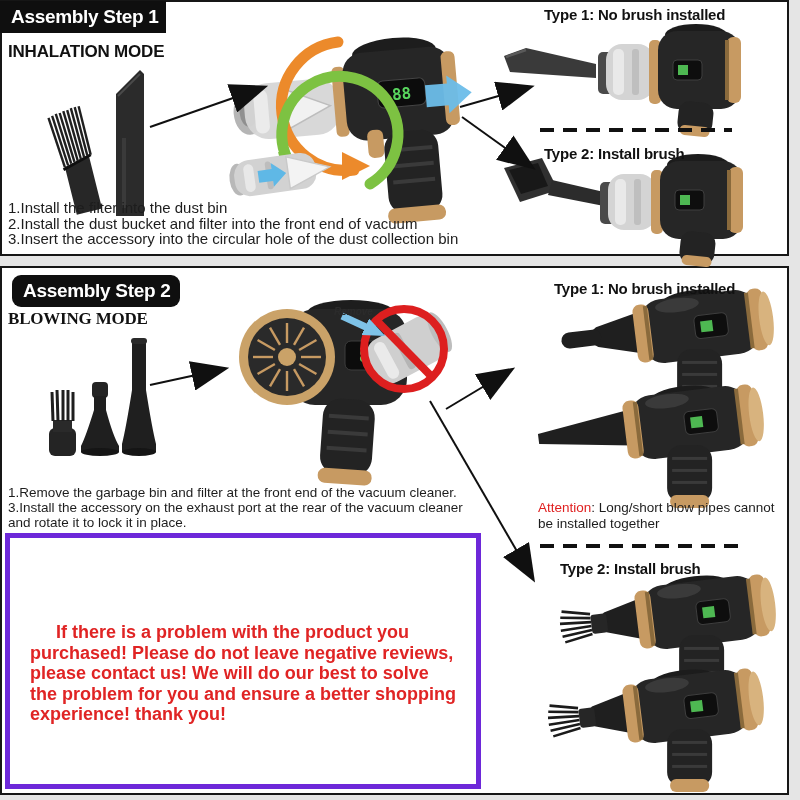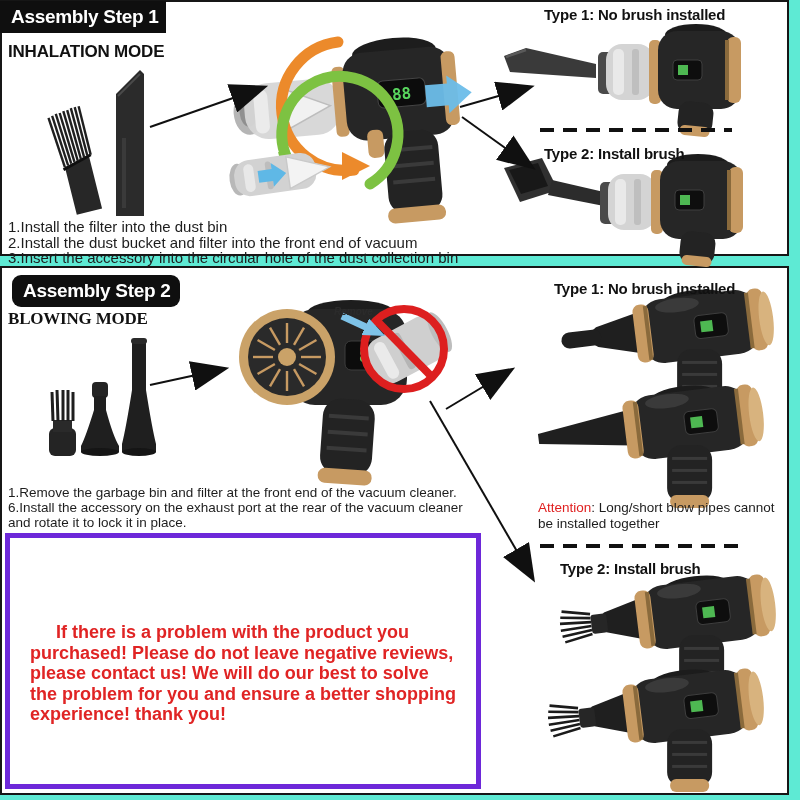--- a/index.html
+++ b/index.html
@@ -1,16 +1,16 @@
 <!DOCTYPE html>
 <html><head>
 <meta charset="utf-8">
 <style>
   html,body{margin:0;padding:0;background:#fff;}
-  .canvas{position:relative;width:800px;height:800px;background:#5eead4;overflow:hidden;
+  .canvas{position:relative;width:800px;height:800px;background:#e5e5e5;overflow:hidden;
           font-family:"Liberation Sans",sans-serif;color:#1c1c1c;}
   .abs{position:absolute;}
   .panel{position:absolute;border:2px solid #161616;background:#fff;box-sizing:border-box;}
   .hdrbox{position:absolute;background:#0f0f0f;color:#fff;display:flex;align-items:center;
           padding-left:11px;box-sizing:border-box;z-index:6;}
   .hdrbox span{font-size:19px;font-weight:bold;letter-spacing:-0.3px;}
   .modelabel{position:absolute;font-size:17px;font-weight:bold;letter-spacing:-0.2px;color:#111;z-index:6;}
   .typelabel{position:absolute;font-size:15px;font-weight:bold;letter-spacing:-0.2px;color:#111;z-index:6;}
   .instructions{position:absolute;z-index:6;color:#1d1d1d;}
   .instructions div{white-space:nowrap;}
@@ -154,21 +154,21 @@
     <g transform="rotate(-8 60 30)">
       <ellipse cx="12" cy="31" rx="9" ry="16" fill="#b8b8b8"></ellipse>
       <rect x="8" y="13" width="82" height="36" rx="15" fill="#d2d2d2"></rect>
       <rect x="18" y="17" width="10" height="28" rx="5" fill="#e8e8e8"></rect>
       <rect x="40" y="17" width="6" height="28" rx="3" fill="#bdbdbd"></rect>
       <polygon points="62,15 104,31 62,47" fill="#f3f3f3" stroke="#c9c9c9" stroke-width="1.4"></polygon>
       <polygon points="32,25 46,25 46,19 60,31 46,43 46,37 32,37" fill="#5fb8e6"></polygon>
     </g>
   </svg>
 
-  <div class="instructions ins1" style="left:8px;top:219px;">
+  <div class="instructions ins1" style="left:8px;top:200px;">
     <div>1.Install the filter into the dust bin</div>
     <div>2.Install the dust bucket and filter into the front end of vacuum</div>
     <div>3.Insert the accessory into the circular hole of the dust collection bin</div>
   </div>
 
   <div class="typelabel" style="left:544px;top:6px;">Type 1: No brush installed</div>
 
   <svg class="abs" style="left:498px;top:20px;z-index:4;" width="250" height="118" viewBox="0 0 250 118">
     <polygon points="6,36 28,28 98,44 98,58 12,52" fill="#3a3a3a"></polygon>
     <path d="M8,37 L28,30" stroke="#5a5a5a" stroke-width="2.5"></path>
@@ -256,21 +256,21 @@
       <ellipse cx="106" cy="52" rx="8" ry="22" fill="#bdbdbd"></ellipse>
     </g>
     <g>
       <circle cx="66" cy="51" r="40" fill="none" stroke="#dd1f1f" stroke-width="8"></circle>
       <line x1="39" y1="23" x2="94" y2="79" stroke="#dd1f1f" stroke-width="8"></line>
     </g>
   </svg>
 
   <div class="instructions ins2" style="left:8px;top:485px;">
     <div>1.Remove the garbage bin and filter at the front end of the vacuum cleaner.</div>
-    <div>6.Install the accessory on the exhaust port at the rear of the vacuum cleaner and rotate it to lock it in place.</div>
+    <div>3.Install the accessory on the exhaust port at the rear of the vacuum cleaner and rotate it to lock it in place.</div>
   </div>
 
   <div class="typelabel" style="left:554px;top:280px;">Type 1: No brush installed</div>
 
   <svg class="abs" style="left:548px;top:288px;z-index:4;transform:rotate(-7deg);" width="250" height="135" viewBox="0 0 250 135">
     <use href="#noseCone"></use>
       <use href="#blowerBase"></use>
   </svg>
   <svg class="abs" style="left:538px;top:384px;z-index:4;transform:rotate(-7deg);" width="250" height="135" viewBox="0 0 250 135">
     <use href="#nosePipe"></use>

